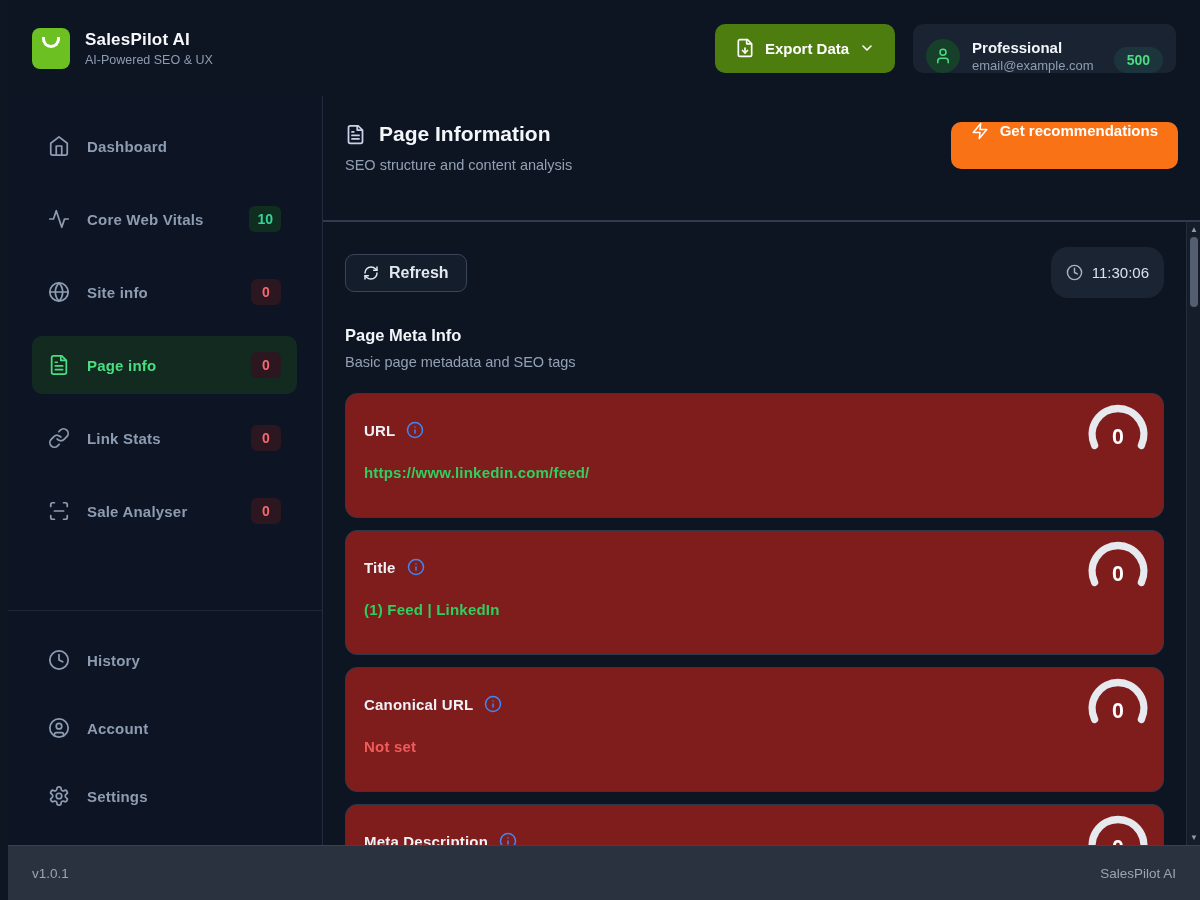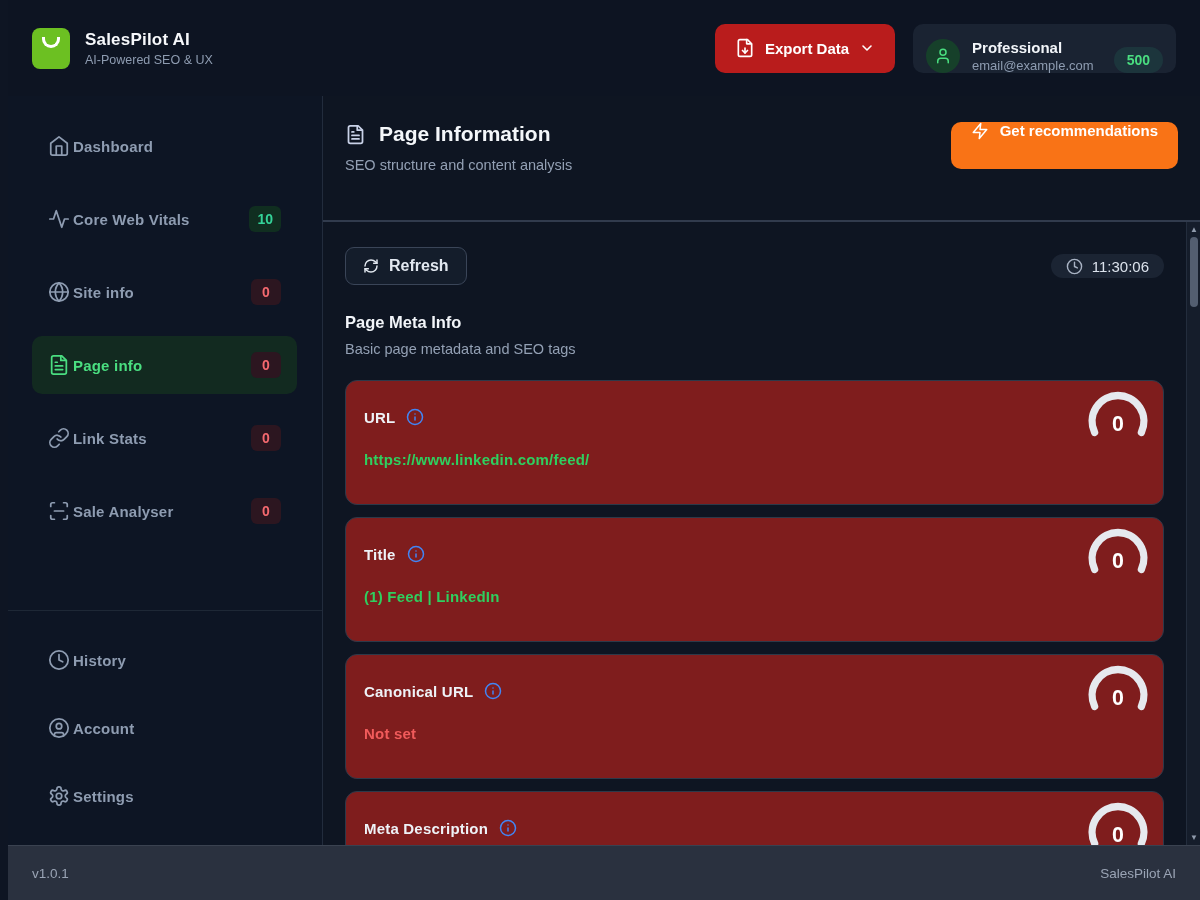--- a/index.html
+++ b/index.html
@@ -13,39 +13,39 @@
   
   .header { height:96px; flex:0 0 96px; display:flex; align-items:center; padding:0 24px; background:#0d1422; }
   .logo { position:relative; width:38px; height:41px; background:#6cc022; border-radius:8px; flex:0 0 38px; }
   .logo-handle { position:absolute; left:10px; top:9px; width:18px; height:11px;
                  border:3px solid #fff; border-top:none; border-radius:0 0 12px 12px; }
   .brand-text { margin-left:15px; }
   .brand-title { font-size:17px; font-weight:bold; color:#f6f8fb; letter-spacing:.2px; }
   .brand-tag { font-size:12.5px; color:#8e9cb1; margin-top:3px; }
   .header-spacer { flex:1; }
   .export-btn { display:flex; align-items:center; gap:10px; height:49px; padding:0 20px;
-                background:#b91c1c; border:none; border-radius:10px; color:#fff;
+                background:#4d7c0f; border:none; border-radius:10px; color:#fff;
                 font-family:inherit; font-size:15px; font-weight:bold; cursor:pointer; }
   .profile-card { margin-left:18px; display:flex; align-items:flex-end; gap:12px; height:49px;
                   padding:0 13px; background:#1a2332; border-radius:10px; }
   .avatar { width:34px; height:34px; border-radius:50%; background:#16402a; color:#4ade80;
             display:flex; align-items:center; justify-content:center; }
   .profile-plan { font-size:15px; font-weight:bold; color:#f2f5f9; }
   .profile-email { font-size:13px; color:#8e9cb1; margin-top:2px; }
   .credits-pill { margin-left:8px; padding:5px 13px; background:rgba(52,211,153,.10);
                   border-radius:14px; color:#4ade80; font-size:14px; font-weight:bold; }
 
   
   .body { flex:1; display:flex; min-height:0; }
 
   
   .sidebar { width:315px; flex:0 0 315px; background:#0d1524; border-right:1px solid #222c3d;
              display:flex; flex-direction:column; padding:21px 25px 10px 24px; }
   .side-nav { flex:1; }
-  .side-item { display:flex; align-items:center; gap:3px; height:58px; padding:0 16px;
+  .side-item { display:flex; align-items:center; gap:17px; height:58px; padding:0 16px;
                border-radius:10px; margin-bottom:15px; color:#8e9cb1; cursor:pointer; }
   .side-item .si-icon { width:22px; height:22px; flex:0 0 22px; }
   .side-item .si-label { font-size:15px; font-weight:600; letter-spacing:.2px; }
   .side-item.active { background:#122a20; color:#4ade80; }
   .si-badge { margin-left:auto; min-width:30px; height:26px; padding:0 8px; border-radius:6px;
               display:flex; align-items:center; justify-content:center; font-size:14px; font-weight:bold; }
   .si-badge.badge-green { background:#102e20; color:#34d399; }
   .si-badge.badge-red { background:#2c1620; color:#f4696f; }
   .side-divider { border-top:1px solid #1e2836; margin:6px -25px 20px -24px; }
   .side-bottom .side-item { margin-bottom:10px; }
@@ -60,21 +60,21 @@
   .cta-btn { display:flex; align-items:flex-start; gap:11px; height:47px; padding:0 20px;
              background:#f97316; border:none; border-radius:10px; color:#fff;
              font-family:inherit; font-size:15px; font-weight:bold; cursor:pointer; }
 
   
   .content { flex:1; position:relative; overflow:hidden; padding:25px 36px 0 22px; }
   .toolbar { display:flex; justify-content:space-between; align-items:center; }
   .refresh-btn { display:flex; align-items:center; gap:10px; height:38px; padding:0 17px;
                  background:#141d2b; border:1px solid #3a4558; border-radius:9px; color:#e2e8f0;
                  font-family:inherit; font-size:16px; font-weight:600; cursor:pointer; }
-  .time-pill { display:flex; align-items:center; gap:9px; height:24px; padding:0 15px;
+  .time-pill { display:flex; align-items:center; gap:9px; height:51px; padding:0 15px;
                background:#1b2433; border-radius:17px; color:#dbe2ec; font-size:15px; }
   .time-pill svg { color:#a9b3c4; }
 
   .section-head { margin-top:28px; }
   .section-title { font-size:16.5px; font-weight:bold; color:#f2f5f9; }
   .section-subtitle { font-size:14.5px; color:#93a0b4; margin-top:9px; }
 
   .cards { margin-top:23px; display:flex; flex-direction:column; gap:12px; }
   .meta-card { position:relative; min-height:125px; background:#7f1d1d; border:1px solid #2d3949;
                border-radius:12px; padding:27px 100px 18px 18px; }

